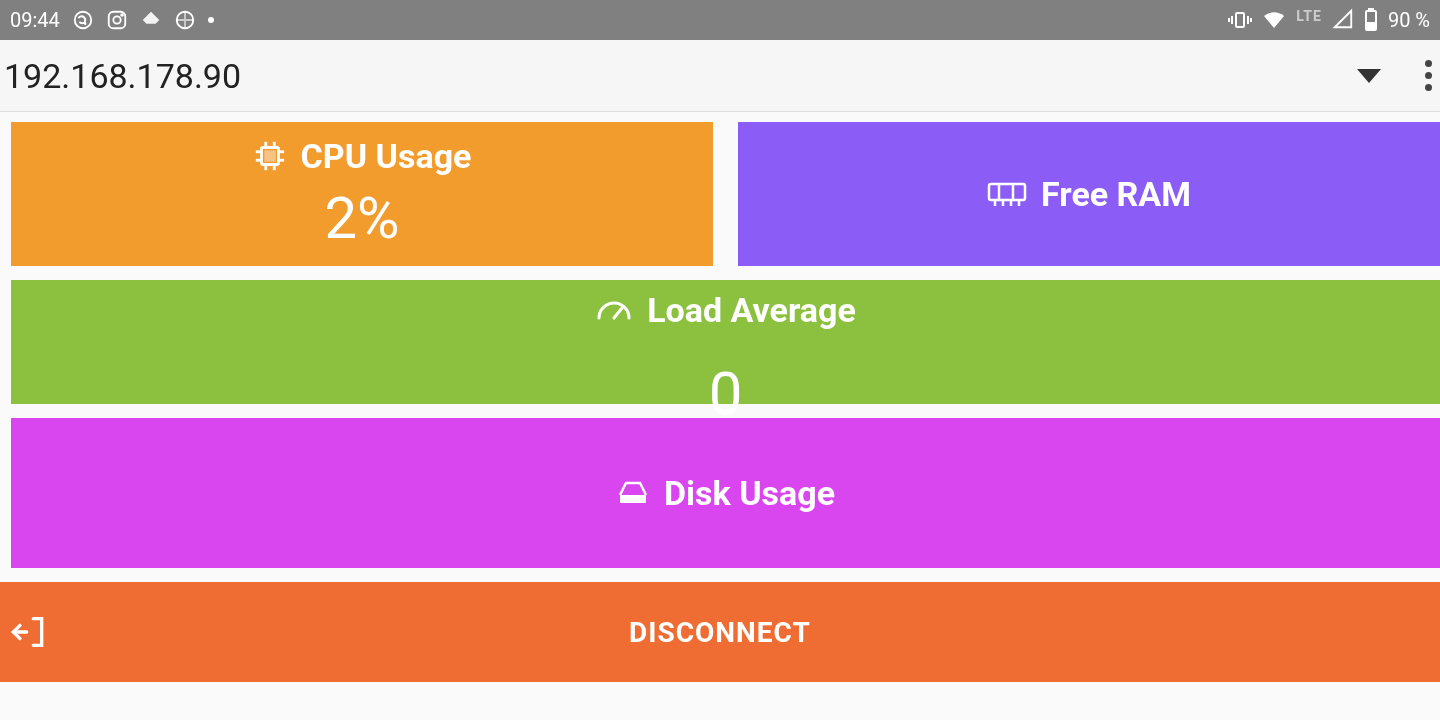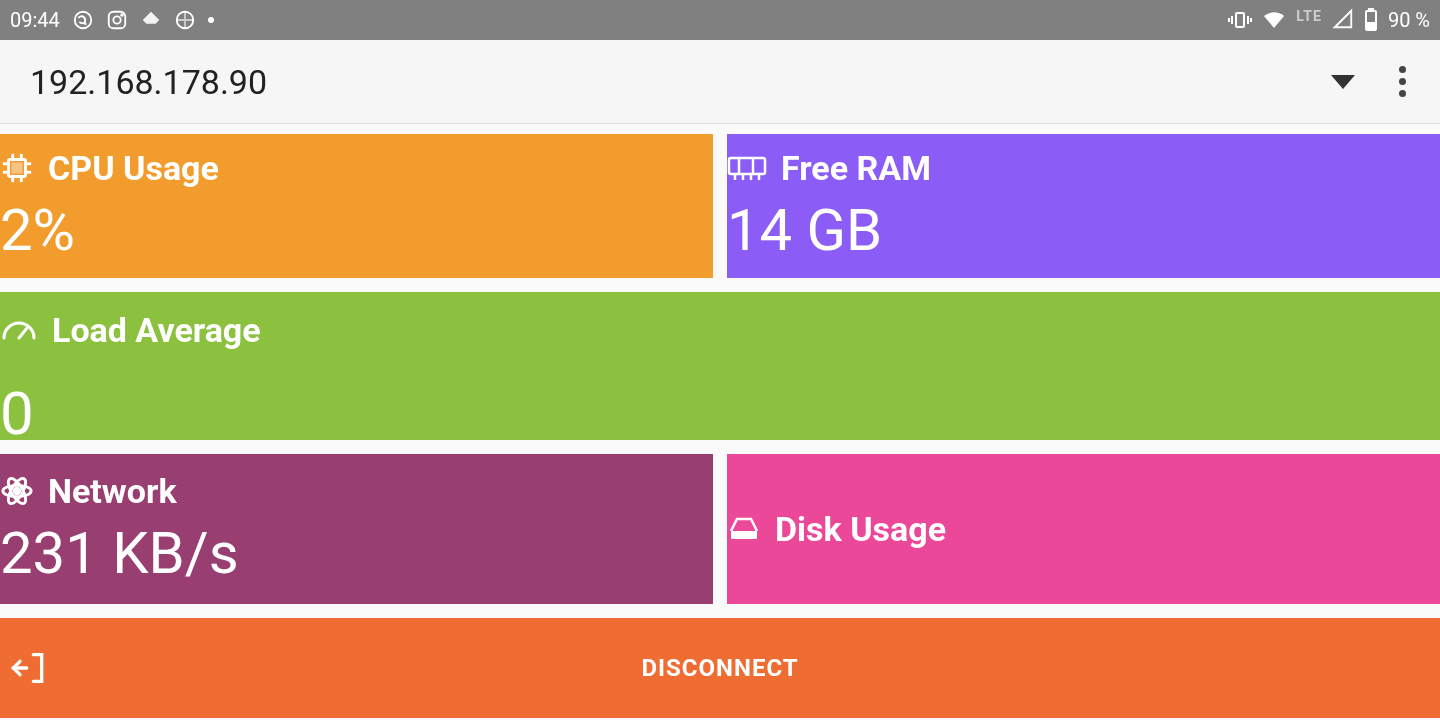--- a/index.html
+++ b/index.html
@@ -17,25 +17,25 @@
     font-weight: 400;
     gap: 18px;
   }
   .status-left { display: flex; align-items: center; gap: 12px; }
   .status-right { margin-left: auto; display: flex; align-items: flex-start; gap: 10px; }
   .status-bar .dot { width: 6px; height: 6px; border-radius: 50%; background: #fff; display: inline-block; }
   .lte { font-size: 14px; font-weight: 700; opacity: 0.6; letter-spacing: 1px; }
 
   
   .app-bar {
-    height: 84px;
+    height: 72px;
     background: #f6f6f6;
     display: flex;
     align-items: center;
-    padding: 0 30px;
+    padding: 0 4px;
     border-bottom: 1px solid #ddd;
   }
   .app-title {
     font-size: 34px;
     color: #222;
     font-weight: 400;
   }
   .app-bar-right { margin-left: auto; display: flex; align-items: center; gap: 40px; }
   .triangle-down {
     width: 0; height: 0;
@@ -51,59 +51,60 @@
     padding: 10px 0 0 0;
   }
   .row { display: flex; gap: 14px; margin-bottom: 14px; }
   .tile {
     flex: 1;
     color: #fff;
     text-align: center;
     display: flex;
     flex-direction: column;
     justify-content: center;
-    align-items: flex-start;
+    align-items: center;
+    margin-left: 11px;
   }
   .tile .title-line {
     display: flex;
     align-items: center;
     gap: 14px;
     font-size: 34px;
     font-weight: 700;
   }
   .tile .value {
     font-size: 58px;
     font-weight: 400;
     margin-top: 8px;
   }
 
   .row1 .tile { height: 144px; }
-  .row2 .tile { height: 148px; justify-content: flex-start; padding-top: 18px; }
+  .row2 .tile { height: 124px; justify-content: flex-start; padding-top: 10px; }
   .row2 .tile .value { font-size: 60px; margin-top: 28px; }
   .row3 .tile { height: 150px; }
 
   .bg-orange { background: #f39c2e; }
   .bg-red    { background: #8b5cf6; }
   .bg-green  { background: #8cc13f; }
   .bg-purple { background: #983e70; }
-  .bg-teal   { background: #ec4899; }
+  .bg-teal   { background: #d946ef; }
 
   
   .disconnect {
     background: #ef6c33;
     height: 100px;
     display: flex;
     align-items: center;
     color: #fff;
     position: relative;
   }
   .disconnect .label {
     flex: 1;
     text-align: center;
-    font-size: 24px;
+    font-size: 28px;
     font-weight: 700;
     letter-spacing: 1px;
   }
   .exit-icon {
     position: absolute;
     left: 10px;
     top: 50%;
     transform: translateY(-50%);
   }
 
@@ -216,54 +217,39 @@
               <line x1="12" y1="4" x2="12" y2="20"></line>
               <line x1="26" y1="4" x2="26" y2="20"></line>
               <line x1="8" y1="20" x2="8" y2="26"></line>
               <line x1="16" y1="20" x2="16" y2="26"></line>
               <line x1="24" y1="20" x2="24" y2="26"></line>
               <line x1="32" y1="20" x2="32" y2="26"></line>
             </svg>
         </span>
         <span>Free RAM</span>
       </div>
-      <div class="value">14 GB</div>
     </div>
   </div>
 
   <div class="row row2">
     <div class="tile bg-green">
       <div class="title-line">
         <span>
           <svg width="38" height="28" viewBox="0 0 38 28" fill="none" stroke="#fff" stroke-width="3" stroke-linecap="round">
               <path d="M4 22a15 15 0 0 1 30 0"></path>
               <line x1="19" y1="22" x2="27" y2="12"></line>
             </svg>
         </span>
         <span>Load Average</span>
       </div>
       <div class="value">0</div>
     </div>
   </div>
 
   <div class="row row3">
-    <div class="tile bg-purple">
-      <div class="title-line">
-        <span>
-          <svg width="34" height="34" viewBox="0 0 24 24" fill="none" stroke="#fff" stroke-width="2">
-              <circle cx="12" cy="12" r="2" fill="#fff"></circle>
-              <ellipse cx="12" cy="12" rx="10" ry="4"></ellipse>
-              <ellipse cx="12" cy="12" rx="10" ry="4" transform="rotate(60 12 12)"></ellipse>
-              <ellipse cx="12" cy="12" rx="10" ry="4" transform="rotate(120 12 12)"></ellipse>
-            </svg>
-        </span>
-        <span>Network</span>
-      </div>
-      <div class="value">231 KB/s</div>
-    </div>
     <div class="tile bg-teal">
       <div class="title-line">
         <span>
           <svg width="34" height="28" viewBox="0 0 34 28" fill="none" stroke="#fff" stroke-width="2.5">
               <path d="M4 16 L10 4 H24 L30 16" fill="none"></path>
               <rect x="4" y="16" width="26" height="8" rx="1" fill="#fff" stroke="none"></rect>
               <circle cx="26" cy="20" r="1.5" fill="#16a6b6"></circle>
             </svg>
         </span>
         <span>Disk Usage</span>

